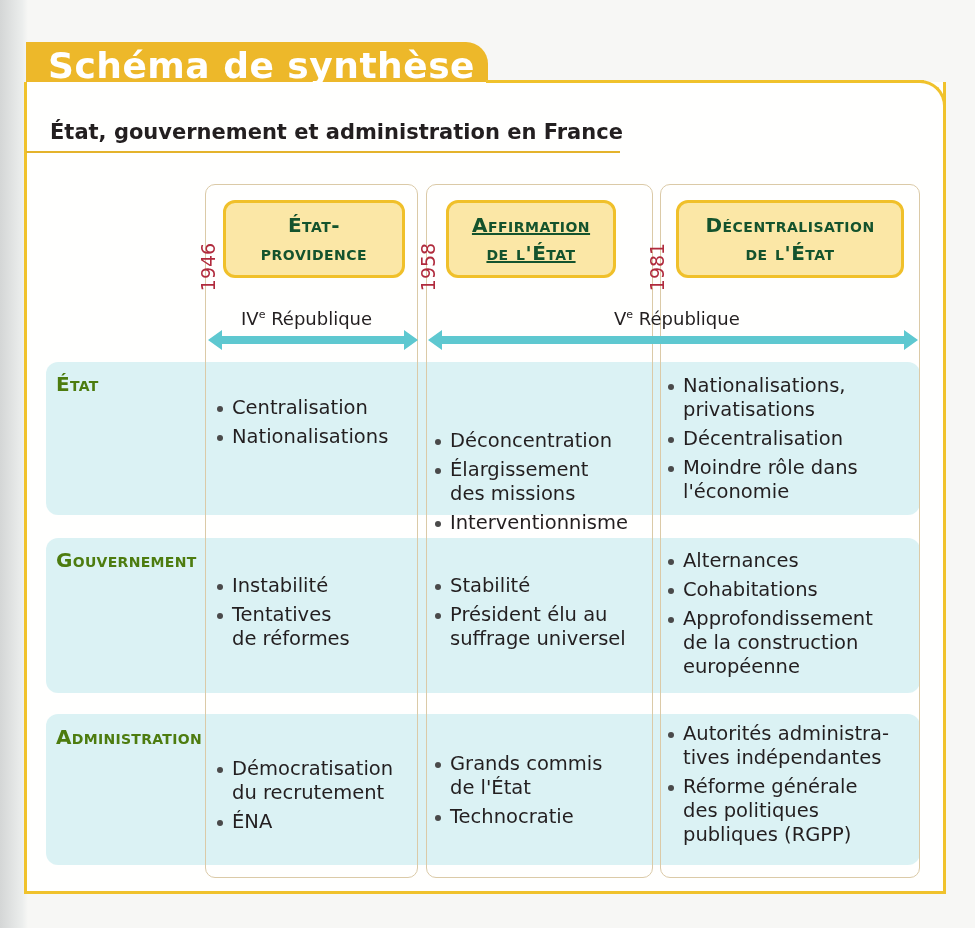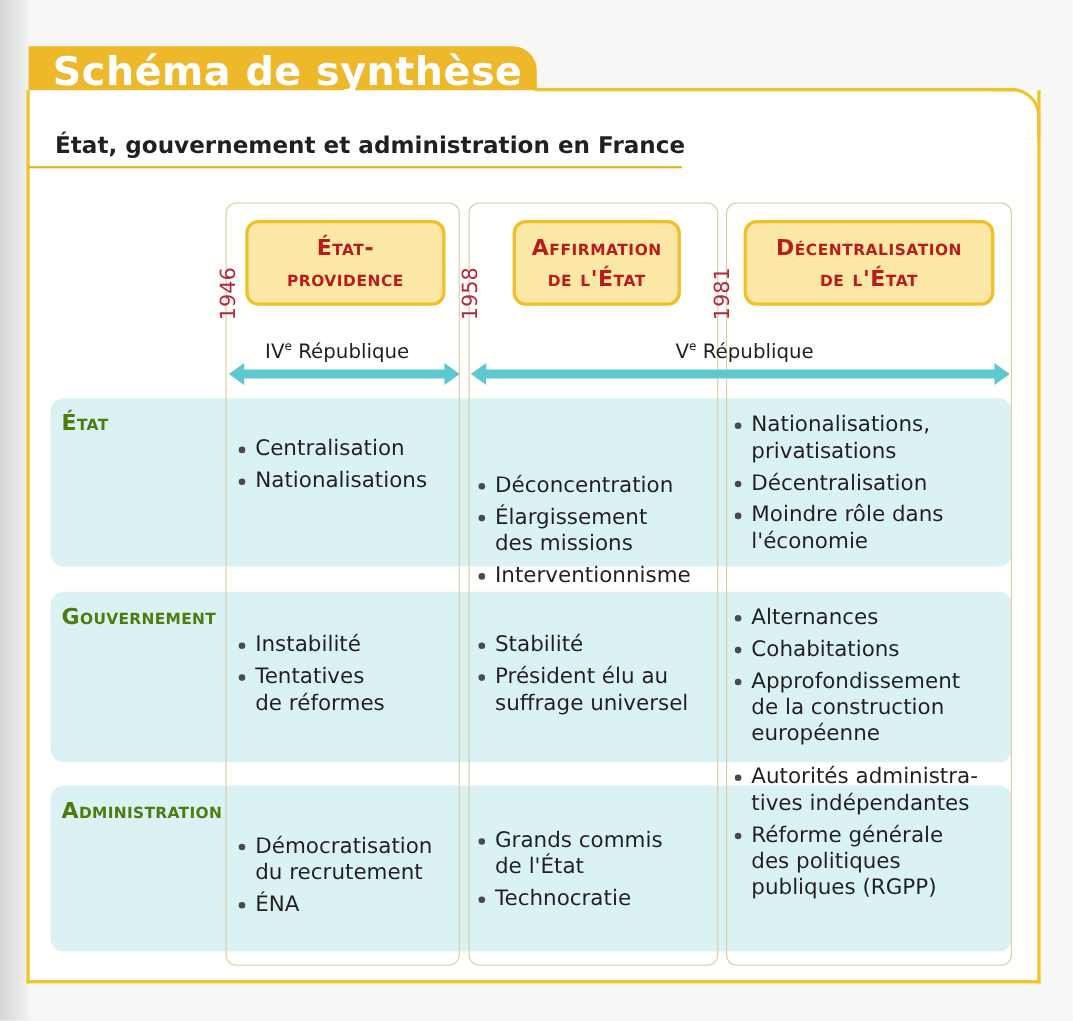--- a/index.html
+++ b/index.html
@@ -57,25 +57,25 @@
   }
   .col1 { left: 205px; width: 213px; }
   .col2 { left: 426px; width: 227px; }
   .col3 { left: 660px; width: 260px; }
   
   .period-header {
     position: absolute; top: 200px; height: 78px;
     background: #fbe7a6;
     border: 3px solid #f0c02a; border-radius: 12px;
     display: flex; flex-direction: column; align-items: center; justify-content: center;
-    font-weight: bold; color: #b91c1c; text-align: center;
+    font-weight: bold; color: #14532d; text-align: center;
     font-variant: small-caps; line-height: 28px; font-size: 20px; letter-spacing: 0.5px;
   }
   .ph1 { left: 223px; width: 182px; }
-  .ph2 { left: 466px; width: 153px; }
+  .ph2 { left: 446px; width: 170px; text-decoration: underline; }
   .ph3 { left: 676px; width: 228px; }
   .year {
     position: absolute; color: #b02a3c; font-size: 19px;
     transform: rotate(-90deg); transform-origin: center center;
     white-space: nowrap; width: 60px; text-align: center;
   }
   .y1 { left: 178px; top: 256px; }
   .y2 { left: 398px; top: 256px; }
   .y3 { left: 627px; top: 256px; }
   .republic-label {
@@ -263,21 +263,21 @@
   <ul>
     <li>
         <span>Grands commis</span>
         <span>de l'État</span>
       </li>
     <li>
         <span>Technocratie</span>
       </li>
   </ul>
 </div>
-<div class="cell" style="left:665px; top:694px;">
+<div class="cell" style="left:665px; top:722px;">
   <ul>
     <li>
         <span>Autorités administra-</span>
         <span>tives indépendantes</span>
       </li>
     <li>
         <span>Réforme générale</span>
         <span>des politiques</span>
         <span>publiques (RGPP)</span>
       </li>

